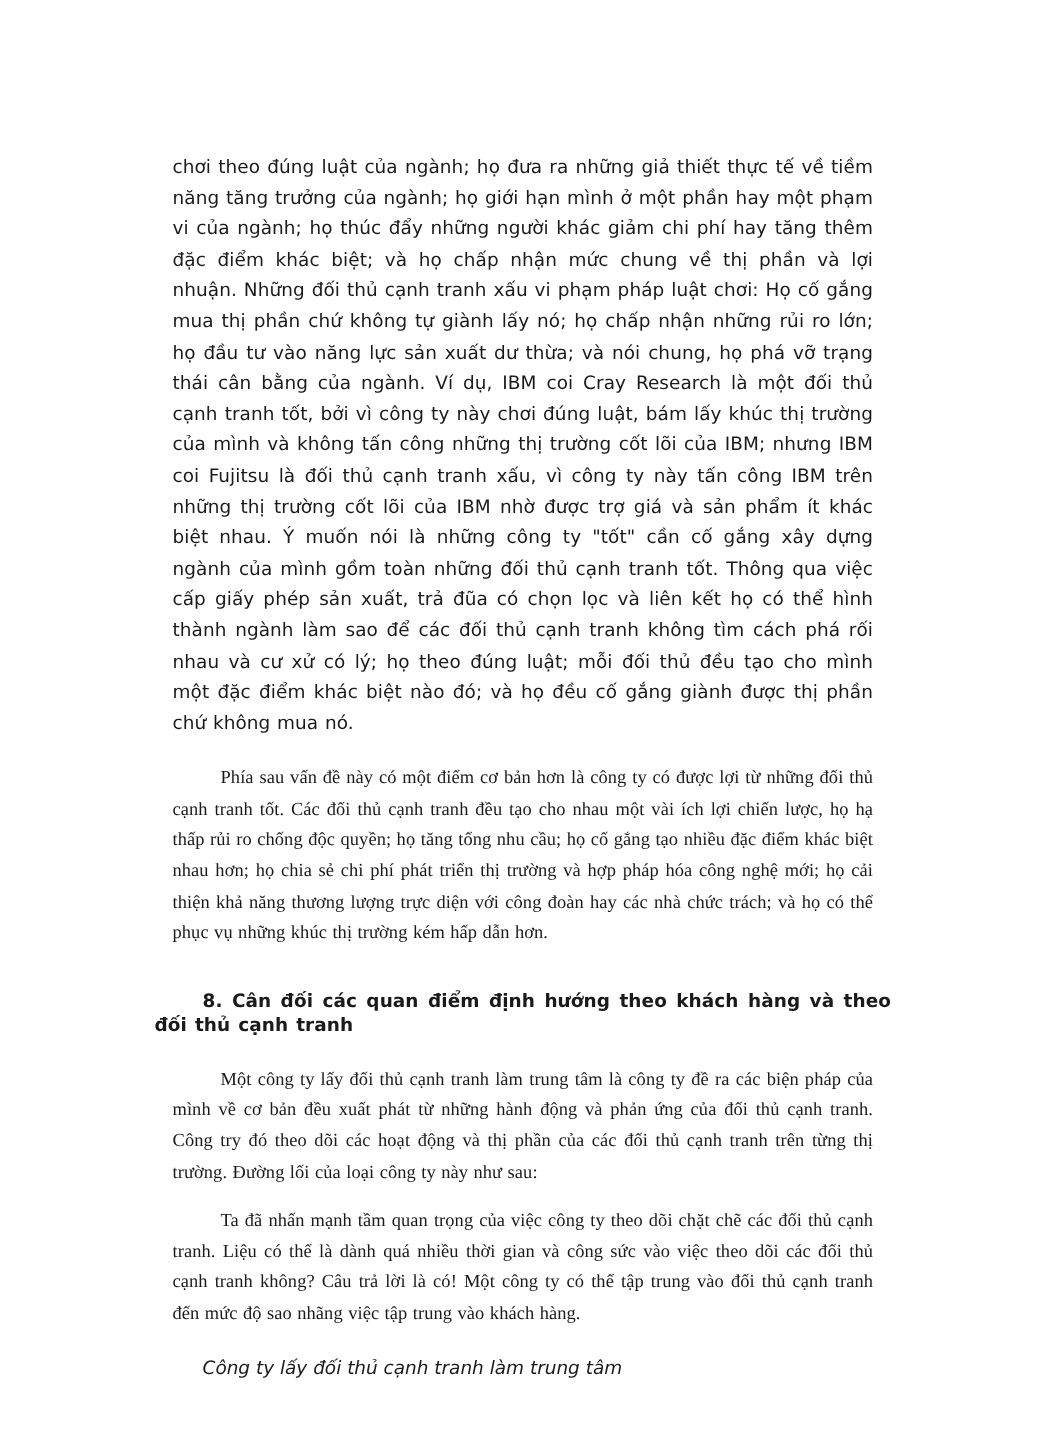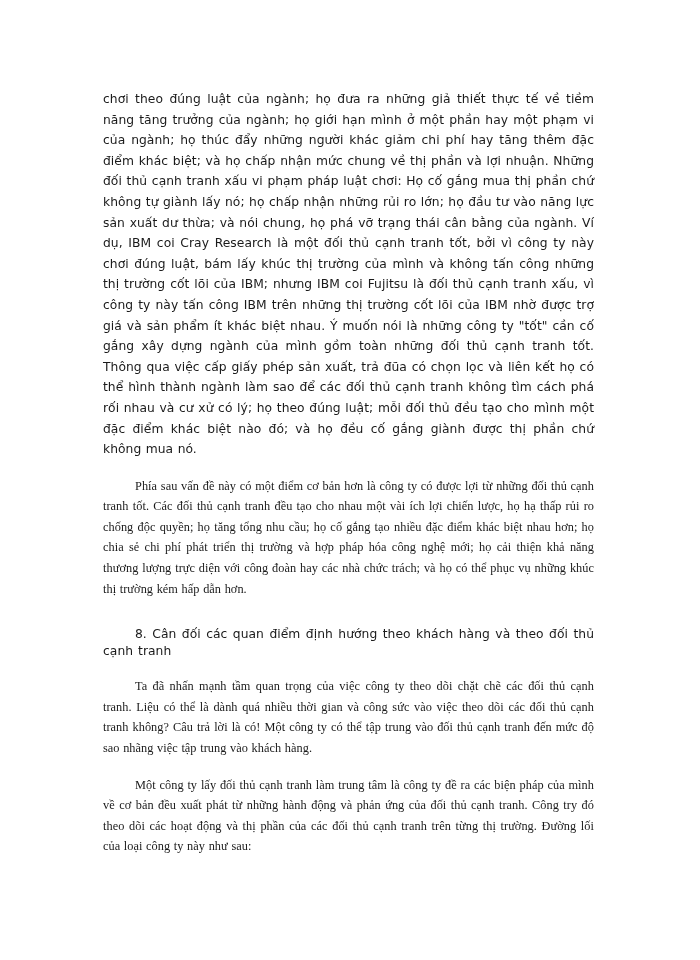--- a/index.html
+++ b/index.html
@@ -18,34 +18,34 @@
     .page {
       position: absolute;
       left: 103px;
       top: 89px;
       width: 491px;
     }
     .para {
       font-size: 12.3px;
       line-height: 20.6px;
       text-align: justify;
-      margin: 0;
+      margin: 12px;
       letter-spacing: 0.05px;
       word-spacing: 0.5px;
     }
     .para.indent {
       text-indent: 32px;
       font-family: Liberation Serif, serif;
     }
     .gap-after {
       margin-bottom: 16px;
     }
     .heading {
       font-size: 12.3px;
-      font-weight: normal;
+      font-weight: bold;
       line-height: 16.5px;
       text-align: justify;
       text-indent: 32px;
       margin: 27px 0 17px 0;
       letter-spacing: 0.05px;
       word-spacing: 1px;
     }
     .italic-line {
       font-size: 12.3px;
       line-height: 20.6px;
@@ -57,17 +57,18 @@
 </head>
 <body>
 
 <div class="page">
   <p class="para gap-after">chơi theo đúng luật của ngành; họ đưa ra những giả thiết thực tế về tiềm năng tăng trưởng của ngành; họ giới hạn mình ở một phần hay một phạm vi của ngành; họ thúc đẩy những người khác giảm chi phí hay tăng thêm đặc điểm khác biệt; và họ chấp nhận mức chung về thị phần và lợi nhuận. Những đối thủ cạnh tranh xấu vi phạm pháp luật chơi: Họ cố gắng mua thị phần chứ không tự giành lấy nó; họ chấp nhận những rủi ro lớn; họ đầu tư vào năng lực sản xuất dư thừa; và nói chung, họ phá vỡ trạng thái cân bằng của ngành. Ví dụ, IBM coi Cray Research là một đối thủ cạnh tranh tốt, bởi vì công ty này chơi đúng luật, bám lấy khúc thị trường của mình và không tấn công những thị trường cốt lõi của IBM; nhưng IBM coi Fujitsu là đối thủ cạnh tranh xấu, vì công ty này tấn công IBM trên những thị trường cốt lõi của IBM nhờ được trợ giá và sản phẩm ít khác biệt nhau. Ý muốn nói là những công ty "tốt" cần cố gắng xây dựng ngành của mình gồm toàn những đối thủ cạnh tranh tốt. Thông qua việc cấp giấy phép sản xuất, trả đũa có chọn lọc và liên kết họ có thể hình thành ngành làm sao để các đối thủ cạnh tranh không tìm cách phá rối nhau và cư xử có lý; họ theo đúng luật; mỗi đối thủ đều tạo cho mình một đặc điểm khác biệt nào đó; và họ đều cố gắng giành được thị phần chứ không mua nó.</p>
 
   <p class="para indent">Phía sau vấn đề này có một điểm cơ bản hơn là công ty có được lợi từ những đối thủ cạnh tranh tốt. Các đối thủ cạnh tranh đều tạo cho nhau một vài ích lợi chiến lược, họ hạ thấp rủi ro chống độc quyền; họ tăng tổng nhu cầu; họ cố gắng tạo nhiều đặc điểm khác biệt nhau hơn; họ chia sẻ chi phí phát triển thị trường và hợp pháp hóa công nghệ mới; họ cải thiện khả năng thương lượng trực diện với công đoàn hay các nhà chức trách; và họ có thể phục vụ những khúc thị trường kém hấp dẫn hơn.</p>
 
   <h2 class="heading">8. Cân đối các quan điểm định hướng theo khách hàng và theo đối thủ cạnh tranh</h2>
 
+  <p class="para indent">Một công ty lấy đối thủ cạnh tranh làm trung tâm là công ty đề ra các biện pháp của mình về cơ bản đều xuất phát từ những hành động và phản ứng của đối thủ cạnh tranh. Công try đó theo dõi các hoạt động và thị phần của các đối thủ cạnh tranh trên từng thị trường. Đường lối của loại công ty này như sau:</p>
+
   <p class="para indent gap-after">Ta đã nhấn mạnh tầm quan trọng của việc công ty theo dõi chặt chẽ các đối thủ cạnh tranh. Liệu có thể là dành quá nhiều thời gian và công sức vào việc theo dõi các đối thủ cạnh tranh không? Câu trả lời là có! Một công ty có thể tập trung vào đối thủ cạnh tranh đến mức độ sao nhãng việc tập trung vào khách hàng.</p>
 
-  <p class="para indent">Một công ty lấy đối thủ cạnh tranh làm trung tâm là công ty đề ra các biện pháp của mình về cơ bản đều xuất phát từ những hành động và phản ứng của đối thủ cạnh tranh. Công try đó theo dõi các hoạt động và thị phần của các đối thủ cạnh tranh trên từng thị trường. Đường lối của loại công ty này như sau:</p>
-
+  <p class="italic-line">Công ty lấy đối thủ cạnh tranh làm trung tâm</p>
 </div>
 
 </body></html>

